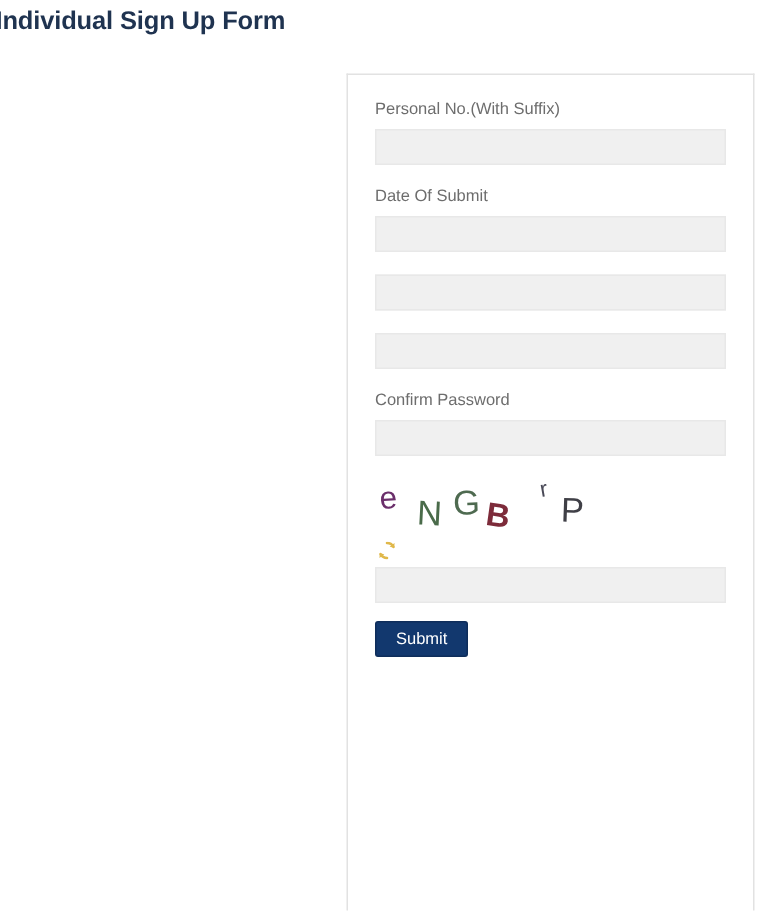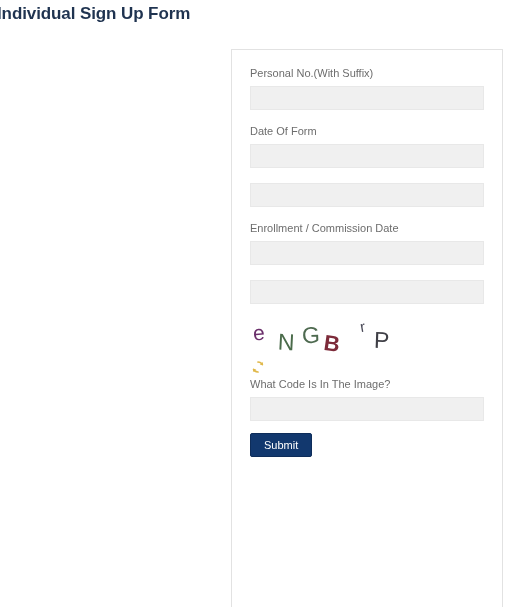--- a/index.html
+++ b/index.html
@@ -133,57 +133,56 @@
 
 <div class="form-card">
   <div class="card-inner">
 
     <div class="field">
       <label class="field-label">Personal No.(With Suffix)</label>
       <input class="field-input" type="text" placeholder="" style="">
     </div>
 
     <div class="field">
-      <label class="field-label">Date Of Form</label>
+      <label class="field-label">Date Of Submit</label>
       <input class="field-input" type="text" placeholder="" style="">
     </div>
 
     <div class="field">
       <input class="field-input" type="text" placeholder="" style="">
     </div>
 
-    <div class="field">
-      <label class="field-label">Enrollment / Commission Date</label>
-      <input class="field-input" type="text" placeholder="" style="">
-    </div>
 
     <div class="field">
       <input class="field-input" type="password" placeholder="" style="">
     </div>
 
+    <div class="field">
+      <label class="field-label">Confirm Password</label>
+      <input class="field-input" type="password" placeholder="" style="">
+    </div>
 
     <div class="captcha-block">
 
       <div class="captcha-image">
         <span class="captcha-char c-e" style="color: rgb(107, 47, 107);">e</span>
         <span class="captcha-char c-n" style="color: rgb(74, 107, 74);">N</span>
         <span class="captcha-char c-g" style="color: rgb(78, 106, 80);">G</span>
         <span class="captcha-char c-b" style="color: rgb(125, 43, 58);">B</span>
         <span class="captcha-char c-r" style="color: rgb(74, 74, 88);">r</span>
         <span class="captcha-char c-p" style="color: rgb(63, 63, 70);">P</span>
       </div>
 
       <svg class="refresh-icon" viewBox="0 0 24 24">
         <path d="M12 4.5a7.5 7.5 0 0 1 6.5 3.8" fill="none" stroke="#e0b84a" stroke-width="2.6" stroke-linecap="round"></path>
         <path d="M12 19.5a7.5 7.5 0 0 1-6.5-3.8" fill="none" stroke="#e0b84a" stroke-width="2.6" stroke-linecap="round"></path>
         <path d="M19.6 4.6 L19.1 9.2 L14.6 8.3 Z" fill="#e0b84a"></path>
         <path d="M4.4 19.4 L4.9 14.8 L9.4 15.7 Z" fill="#e0b84a"></path>
       </svg>
 
-      <label class="field-label">What Code Is In The Image?</label>
       <input class="field-input" type="text" placeholder="" style="">
     </div>
 
     <div class="submit-row">
       <button class="submit-button">Submit</button>
     </div>
 
   </div>
 </div>
 

